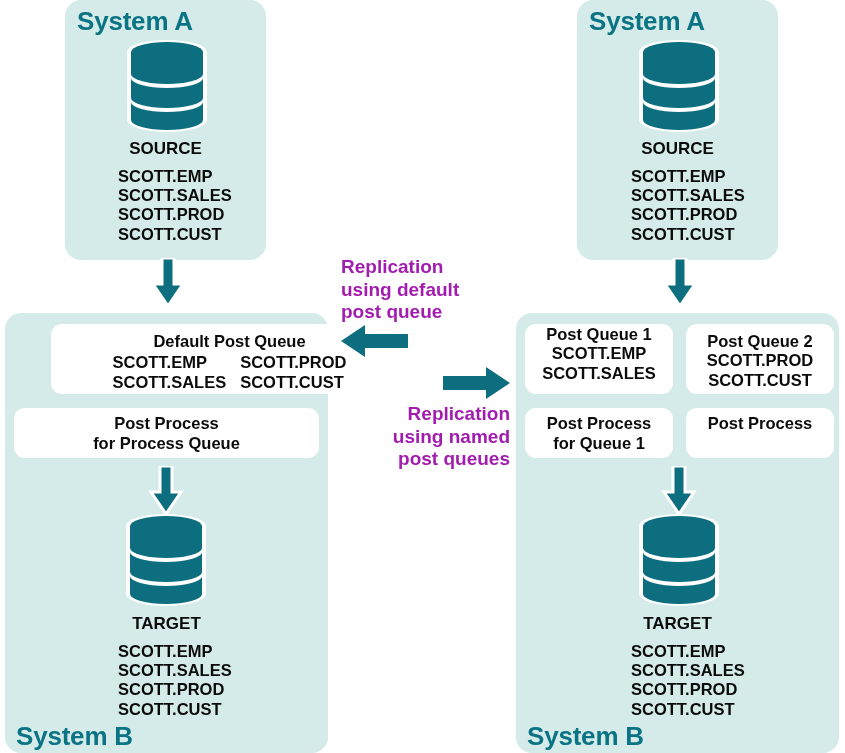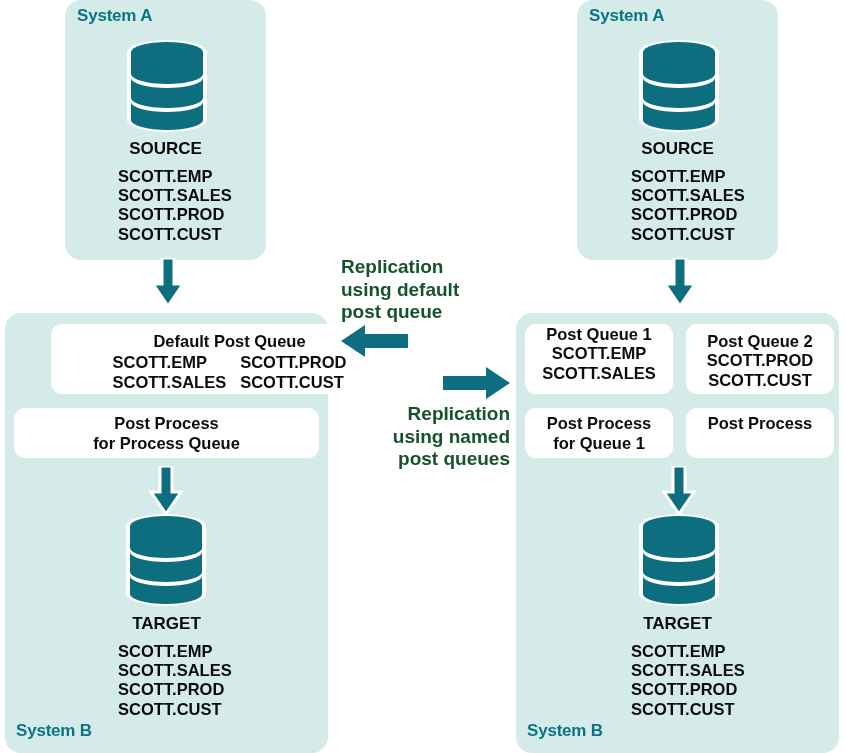--- a/index.html
+++ b/index.html
@@ -20,21 +20,21 @@
 
   
   .panel {
     position: absolute;
     background: #d4ebea;
     border-radius: 16px;
   }
   .panel-label {
     position: absolute;
     color: #0b7484;
-    font-size: 17px;
+    font-size: 26px;
     font-weight: bold;
     letter-spacing: -0.2px;
     white-space: nowrap;
     text-align: center;
   }
 
   
   .db {
     position: absolute;
     width: 86px;
@@ -89,21 +89,21 @@
   }
   .queue-col { text-align: left; }
 
   
   .arrow { position: absolute; }
   .arrow svg { display: block; }
 
   
   .caption {
     position: absolute;
-    color: #14532d;
+    color: #a21caf;
     font-size: 19px;
     font-weight: bold;
     line-height: 22.5px;
     white-space: pre-line;
   }
   .caption.left-al  { text-align: left; }
   .caption.right-al { text-align: right; }
 </style>
 </head>
 <body>

